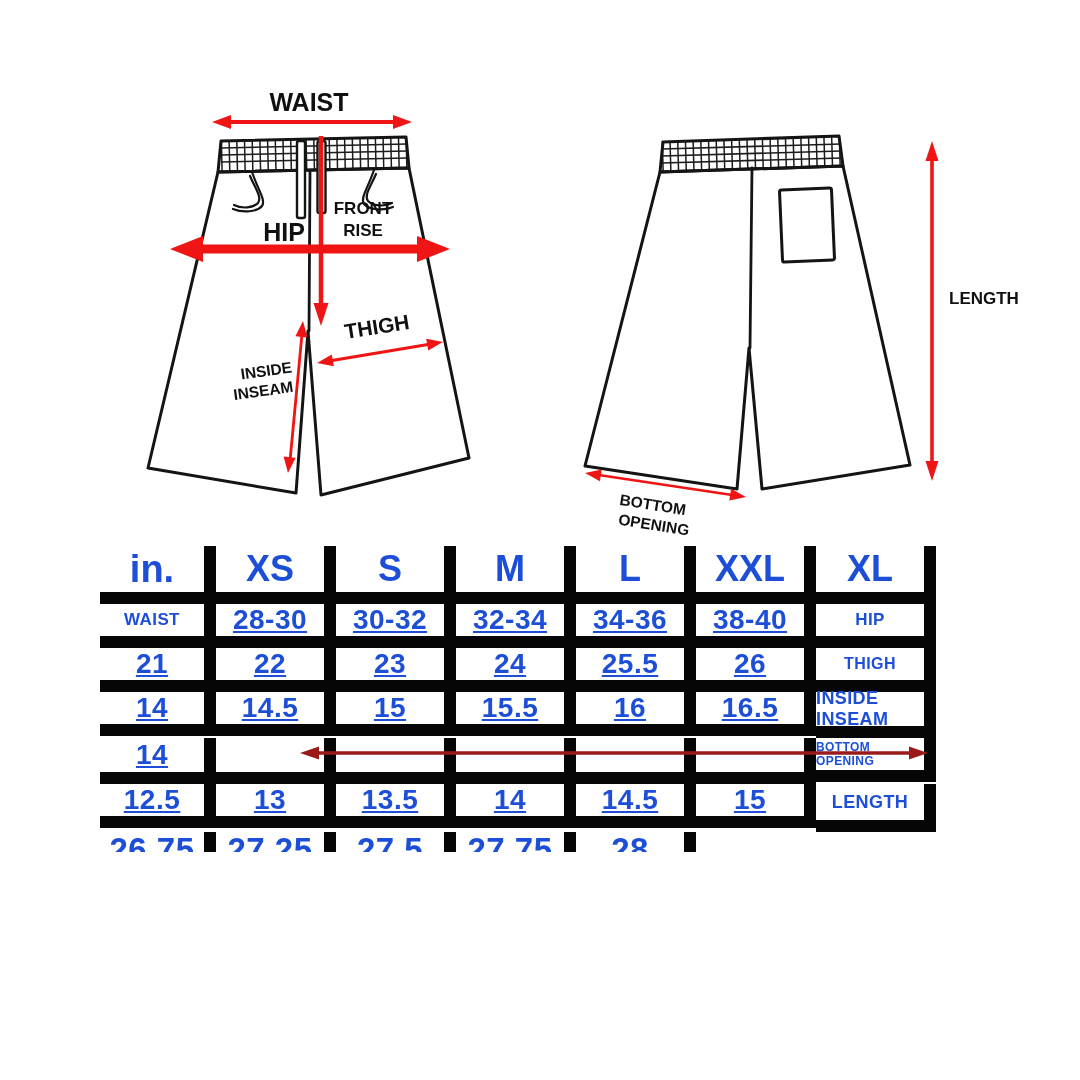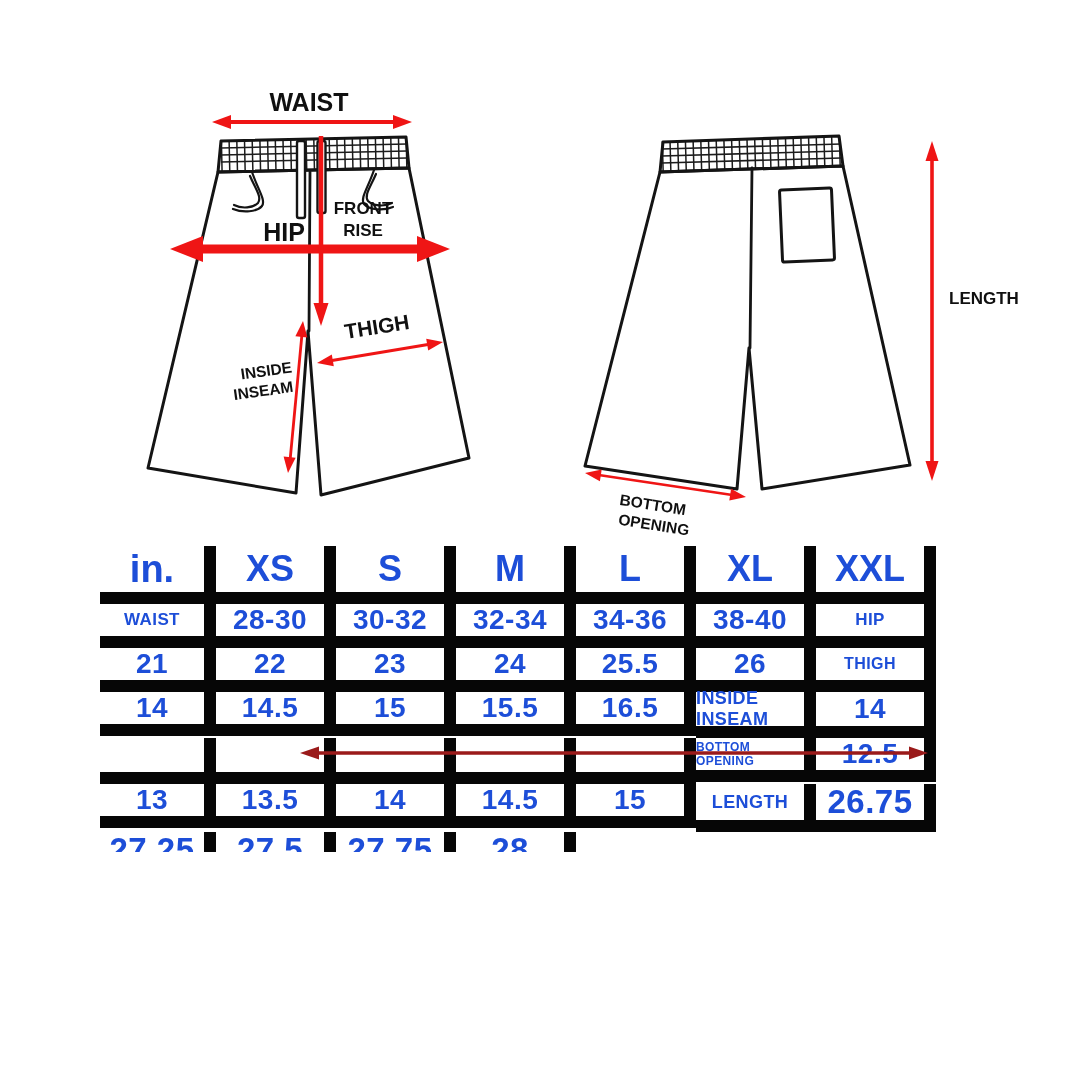--- a/index.html
+++ b/index.html
@@ -23,21 +23,21 @@
   .dstring{fill:#ffffff;stroke:#141414;stroke-width:2.4;}
 
   
   .sizetable-wrap{position:absolute;left:100px;top:546px;width:836px;height:328px;}
   .sizetable{display:grid;grid-template-columns:116px 120px 120px 120px 120px 120px 120px;}
   .c{box-sizing:border-box;border-right:12px solid #060606;border-bottom:12px solid #060606;
      display:flex;align-items:center;justify-content:center;color:#1d4ed8;background:#fff;}
   .hh{height:58px;} .hr{height:44px;} .hi{height:46px;} .hl{height:48px;}
   .th{font-weight:bold;font-size:36px;}
   .unit{font-size:38px;}
-  .val{font-weight:bold;font-size:28px;letter-spacing:.5px;}
+  .val{font-weight:bold;font-size:28px;letter-spacing:.5px;text-decoration:underline;}
   .big{font-size:33px;}
   .rl{font-weight:bold;letter-spacing:.4px;}
   .r0,.r1{font-size:17px;}
   .r2{font-size:16px;}
   .r3{font-size:18px;}
   .r4{font-size:12px;}
   .r5{font-size:18px;}
   .inseam-overlay{position:absolute;left:0;top:0;pointer-events:none;}
   .darkred-line{stroke:var(--table_arrow_red,#9a1a1a);}
   .darkred-fill{fill:var(--table_arrow_red,#9a1a1a);}
@@ -145,22 +145,22 @@
   </svg>
 
   <div class="sizetable-wrap">
     <div class="sizetable">
 
       <div class="c th unit hh">in.</div>
       <div class="c th hh">XS</div>
       <div class="c th hh">S</div>
       <div class="c th hh">M</div>
       <div class="c th hh">L</div>
+      <div class="c th hh">XXL</div>
       <div class="c th hh">XL</div>
-      <div class="c th hh">XXL</div>
 
       <div class="c rl r0 hr">WAIST</div>
       <div class="c val hr">28-30</div>
       <div class="c val hr">30-32</div>
       <div class="c val hr">32-34</div>
       <div class="c val hr">34-36</div>
       <div class="c val hr">38-40</div>
 
       <div class="c rl r1 hr">HIP</div>
       <div class="c val hr">21</div>
@@ -168,20 +168,21 @@
       <div class="c val hr">23</div>
       <div class="c val hr">24</div>
       <div class="c val hr">25.5</div>
       <div class="c val hr">26</div>
 
       <div class="c rl r2 hr">THIGH</div>
       <div class="c val hr">14</div>
       <div class="c val hr">14.5</div>
       <div class="c val hr">15</div>
       <div class="c val hr">15.5</div>
+      <div class="c val hr">16</div>
       <div class="c val hr">16.5</div>
 
       <div class="c rl r3 hi">INSIDE INSEAM</div>
       <div class="c val hi">14</div>
       <div class="c val hi"></div>
       <div class="c val hi"></div>
       <div class="c val hi"></div>
       <div class="c val hi"></div>
       <div class="c val hi"></div>
 

